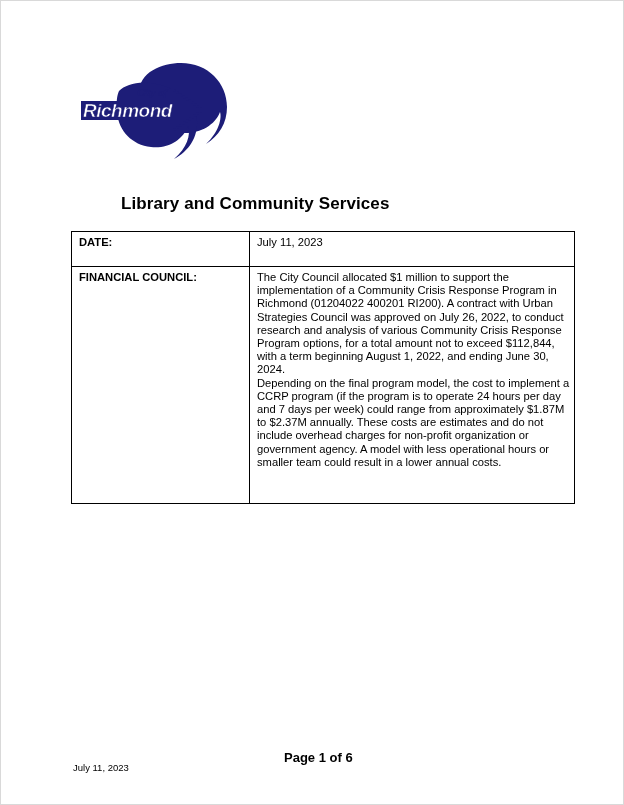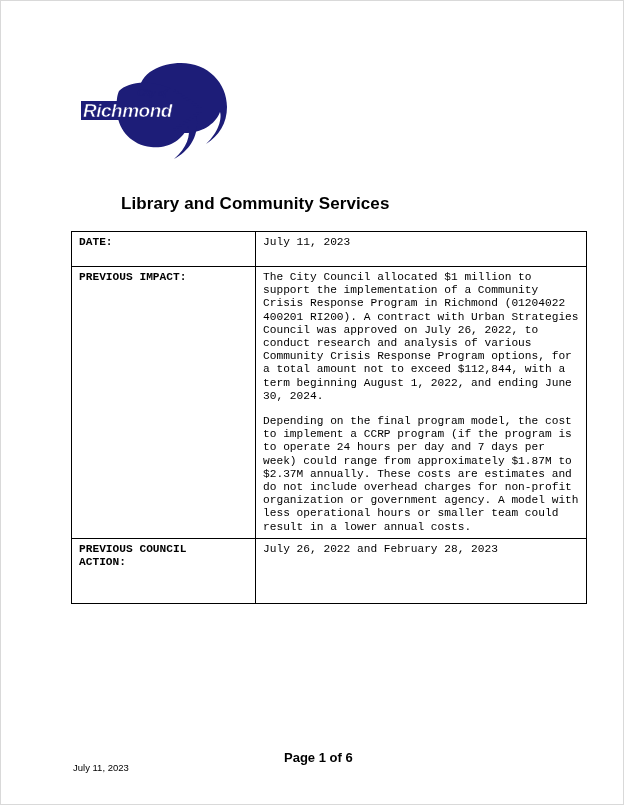--- a/index.html
+++ b/index.html
@@ -67,44 +67,42 @@
     position: absolute;
     left: 70px;
     top: 230px;
     width: 487px;
     border-collapse: collapse;
     table-layout: fixed;
   }
   .agenda-table td {
     border: 1px solid #000000;
     vertical-align: top;
-    padding: 4px 6px 4px 7px;
+    padding: 4px 0 4px 7px;
     font-size: 11.2px;
     line-height: 13.2px;
-    font-family: Liberation Mono, monospace;
   }
   .agenda-table td.label {
     width: 170px;
     font-weight: bold;
   }
   .agenda-table td.value {
     width: 317px;
   }
   .r-date td    { height: 26px; }
   .r-to td      { height: 26px; }
   .r-from td    { height: 38px; }
   .r-subject td { height: 38px; }
   .r-fin td     { height: 228px; }
   .r-prev td    { height: 56px; }
 
   .value p {
     margin: 0;
   }
   .value p + p {
-    margin-top: 12px;
   }
   .label .lbl-line { display: block; }
 
   
   .footer-date {
     position: absolute;
     left: 72px;
     top: 761px;
     font-size: 9.5px;
   }
@@ -156,34 +154,27 @@
 
       <tr class="r-date">
         <td class="label">DATE:</td>
         <td class="value">July 11, 2023</td>
       </tr>
 
 
 
 
       <tr class="r-fin">
-        <td class="label">PREVIOUS IMPACT:</td>
+        <td class="label">FINANCIAL COUNCIL:</td>
         <td class="value">
           <p>The City Council allocated $1 million to support the implementation of a Community Crisis Response Program in Richmond (01204022 400201 RI200). A contract with Urban Strategies Council was approved on July 26, 2022, to conduct research and analysis of various Community Crisis Response Program options, for a total amount not to exceed $112,844, with a term beginning August 1, 2022, and ending June 30, 2024.</p>
           <p>Depending on the final program model, the cost to implement a CCRP program (if the program is to operate 24 hours per day and 7 days per week) could range from approximately $1.87M to $2.37M annually. These costs are estimates and do not include overhead charges for non-profit organization or government agency. A model with less operational hours or smaller team could result in a lower annual costs.</p>
         </td>
       </tr>
 
-      <tr class="r-prev">
-        <td class="label">
-          <span class="lbl-line">PREVIOUS COUNCIL</span>
-          <span class="lbl-line">ACTION:</span>
-        </td>
-        <td class="value">July 26, 2022 and February 28, 2023</td>
-      </tr>
 
     </tbody>
   </table>
 
   <div class="footer-page">Page 1 of 6</div>
   <div class="footer-date">July 11, 2023</div>
 
 </div>
 
 </body></html>

